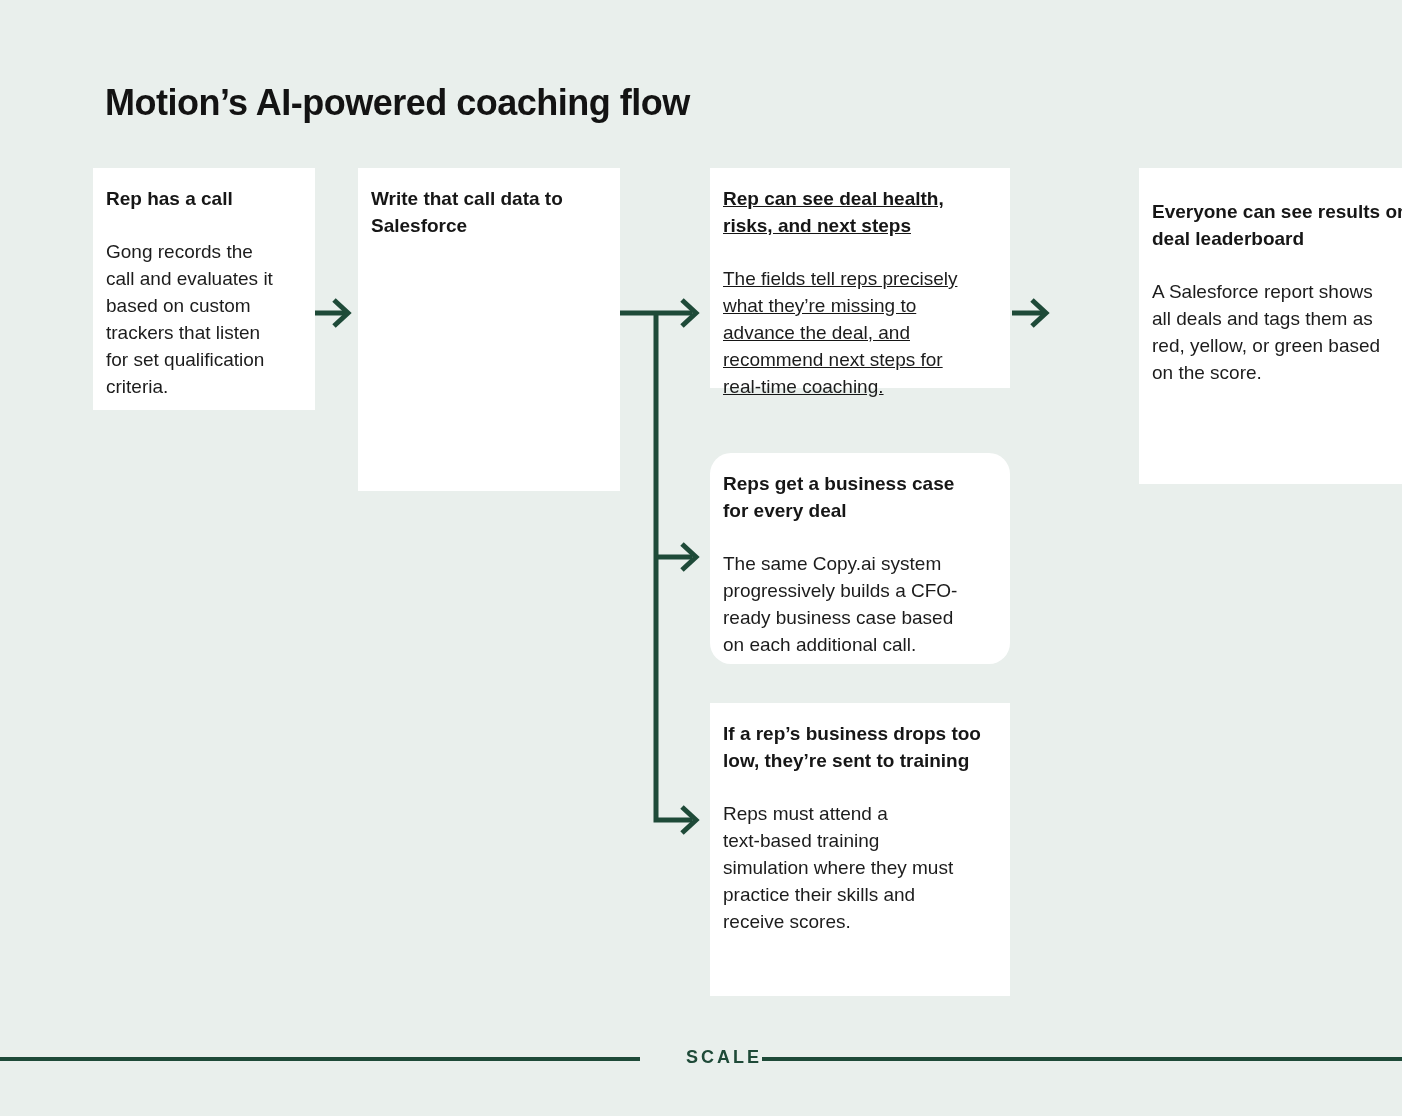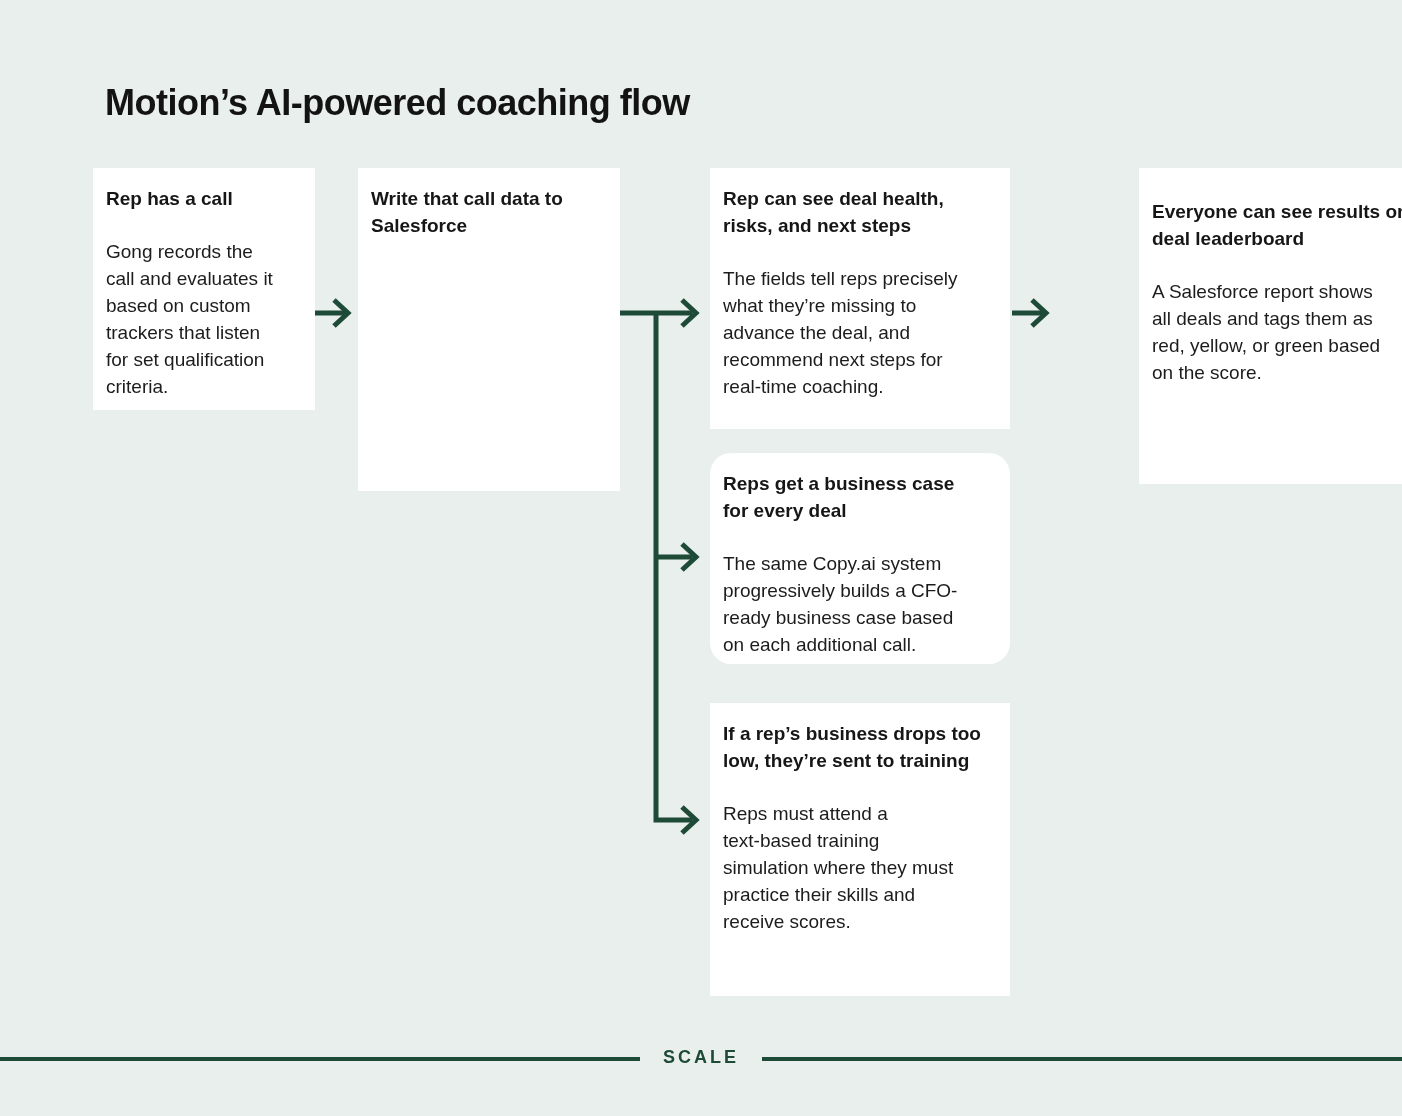--- a/index.html
+++ b/index.html
@@ -76,21 +76,21 @@
     height: 4px;
     background: var(--accent);
   }
   .footer-rule.left { left: 0; width: 640px; }
   .footer-rule.right { left: 762px; width: 640px; }
   .brand {
     position: absolute;
     left: 640px;
     top: 1047px;
     width: 122px;
-    text-align: center;
+    text-align: right;
     font-size: 18px;
     font-weight: 700;
     letter-spacing: 3px;
     color: var(--accent);
   }
 </style>
 </head>
 <body>
 
 <div class="stage">
@@ -105,21 +105,21 @@
 trackers that listen
 for set qualification
 criteria.</p>
   </section>
 
   <section class="card" style="left:358px; top:168px; width:262px; height:323px;">
     <h2>Write that call data to
 Salesforce</h2>
   </section>
 
-  <section class="card" style="left:710px; top:168px; width:300px; height:261px;">
+  <section class="card" style="left:710px; top:168px; width:300px; height:220px;text-decoration:underline;">
     <h2>Rep can see deal health,
 risks, and next steps</h2>
     <p>The fields tell reps precisely
 what they’re missing to
 advance the deal, and
 recommend next steps for
 real-time coaching.</p>
   </section>
 
   <section class="card extra-pad" style="left:1103px; top:168px; width:299px; height:316px;margin-left:36px;">

